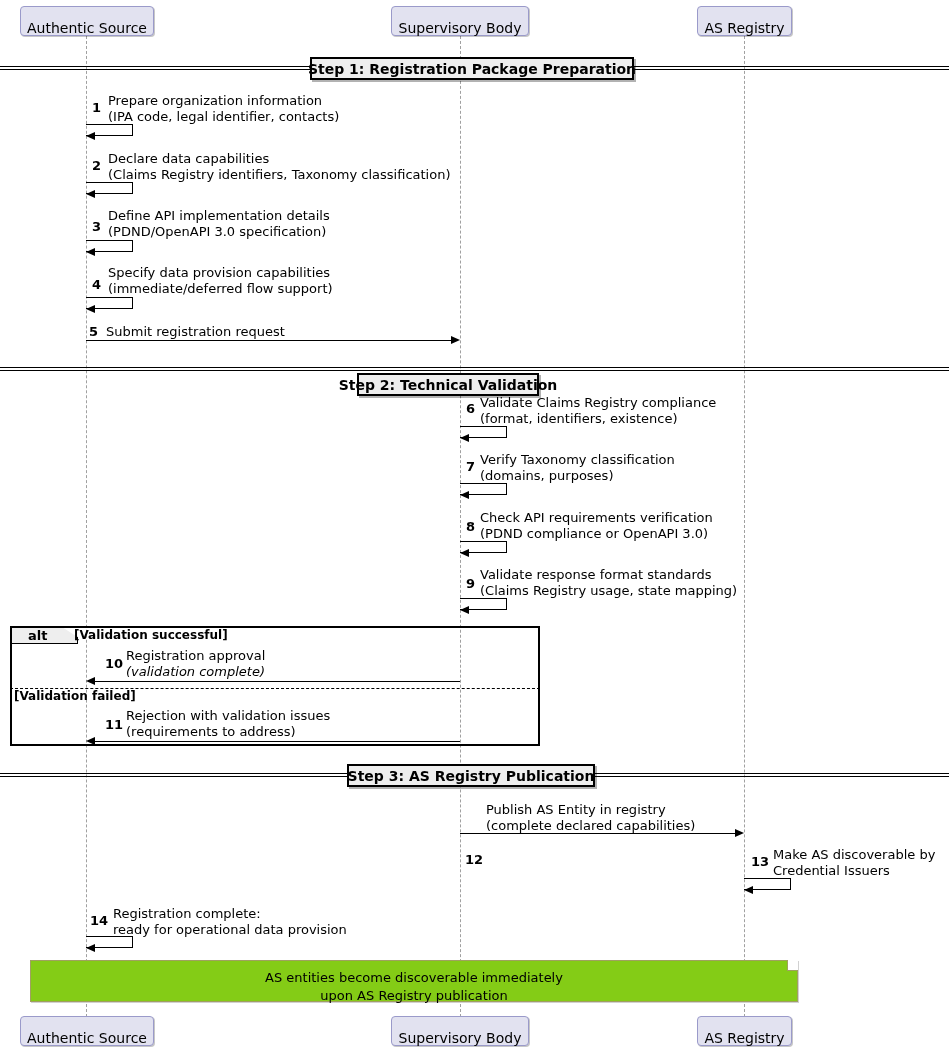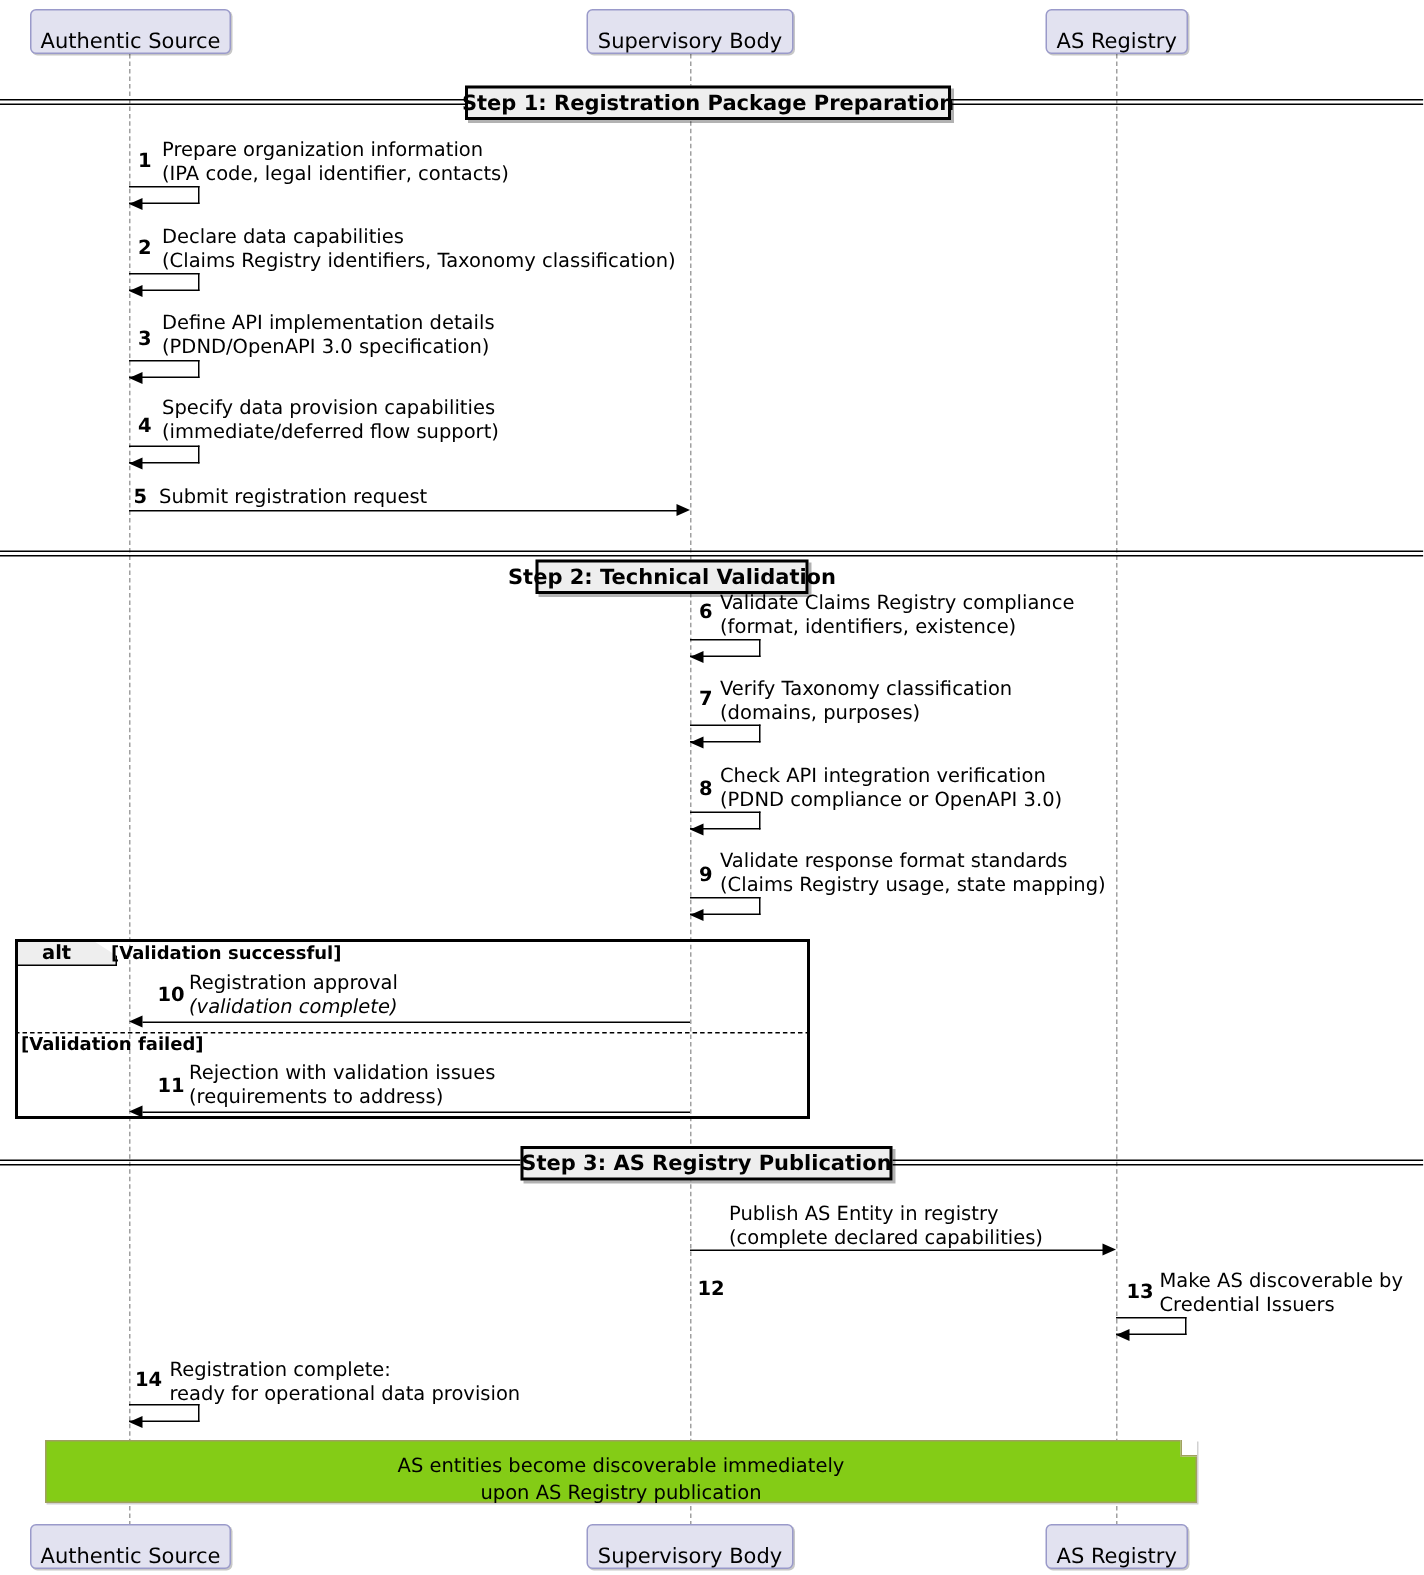--- a/index.html
+++ b/index.html
@@ -229,21 +229,21 @@
   <div class="self-loop" style="left:460px; top:426px;"></div>
   <div class="arrow-head-l" style="left:460px; top:434px;"></div>
 
   <div class="msg-num" style="left:466px; top:459px;"><span>7</span></div>
   <div class="msg-label" style="left:480px; top:452px;"><span>Verify Taxonomy classification</span></div>
   <div class="msg-label" style="left:480px; top:468px;"><span>(domains, purposes)</span></div>
   <div class="self-loop" style="left:460px; top:483px;"></div>
   <div class="arrow-head-l" style="left:460px; top:491px;"></div>
 
   <div class="msg-num" style="left:466px; top:519px;"><span>8</span></div>
-  <div class="msg-label" style="left:480px; top:510px;"><span>Check API integration verification</span></div>
+  <div class="msg-label" style="left:480px; top:510px;"><span>Check API requirements verification</span></div>
   <div class="msg-label" style="left:480px; top:526px;"><span>(PDND compliance or OpenAPI 3.0)</span></div>
   <div class="self-loop" style="left:460px; top:541px;"></div>
   <div class="arrow-head-l" style="left:460px; top:549px;"></div>
 
   <div class="msg-num" style="left:466px; top:576px;"><span>9</span></div>
   <div class="msg-label" style="left:480px; top:567px;"><span>Validate response format standards</span></div>
   <div class="msg-label" style="left:480px; top:583px;"><span>(Claims Registry usage, state mapping)</span></div>
   <div class="self-loop" style="left:460px; top:598px;"></div>
   <div class="arrow-head-l" style="left:460px; top:606px;"></div>
 

